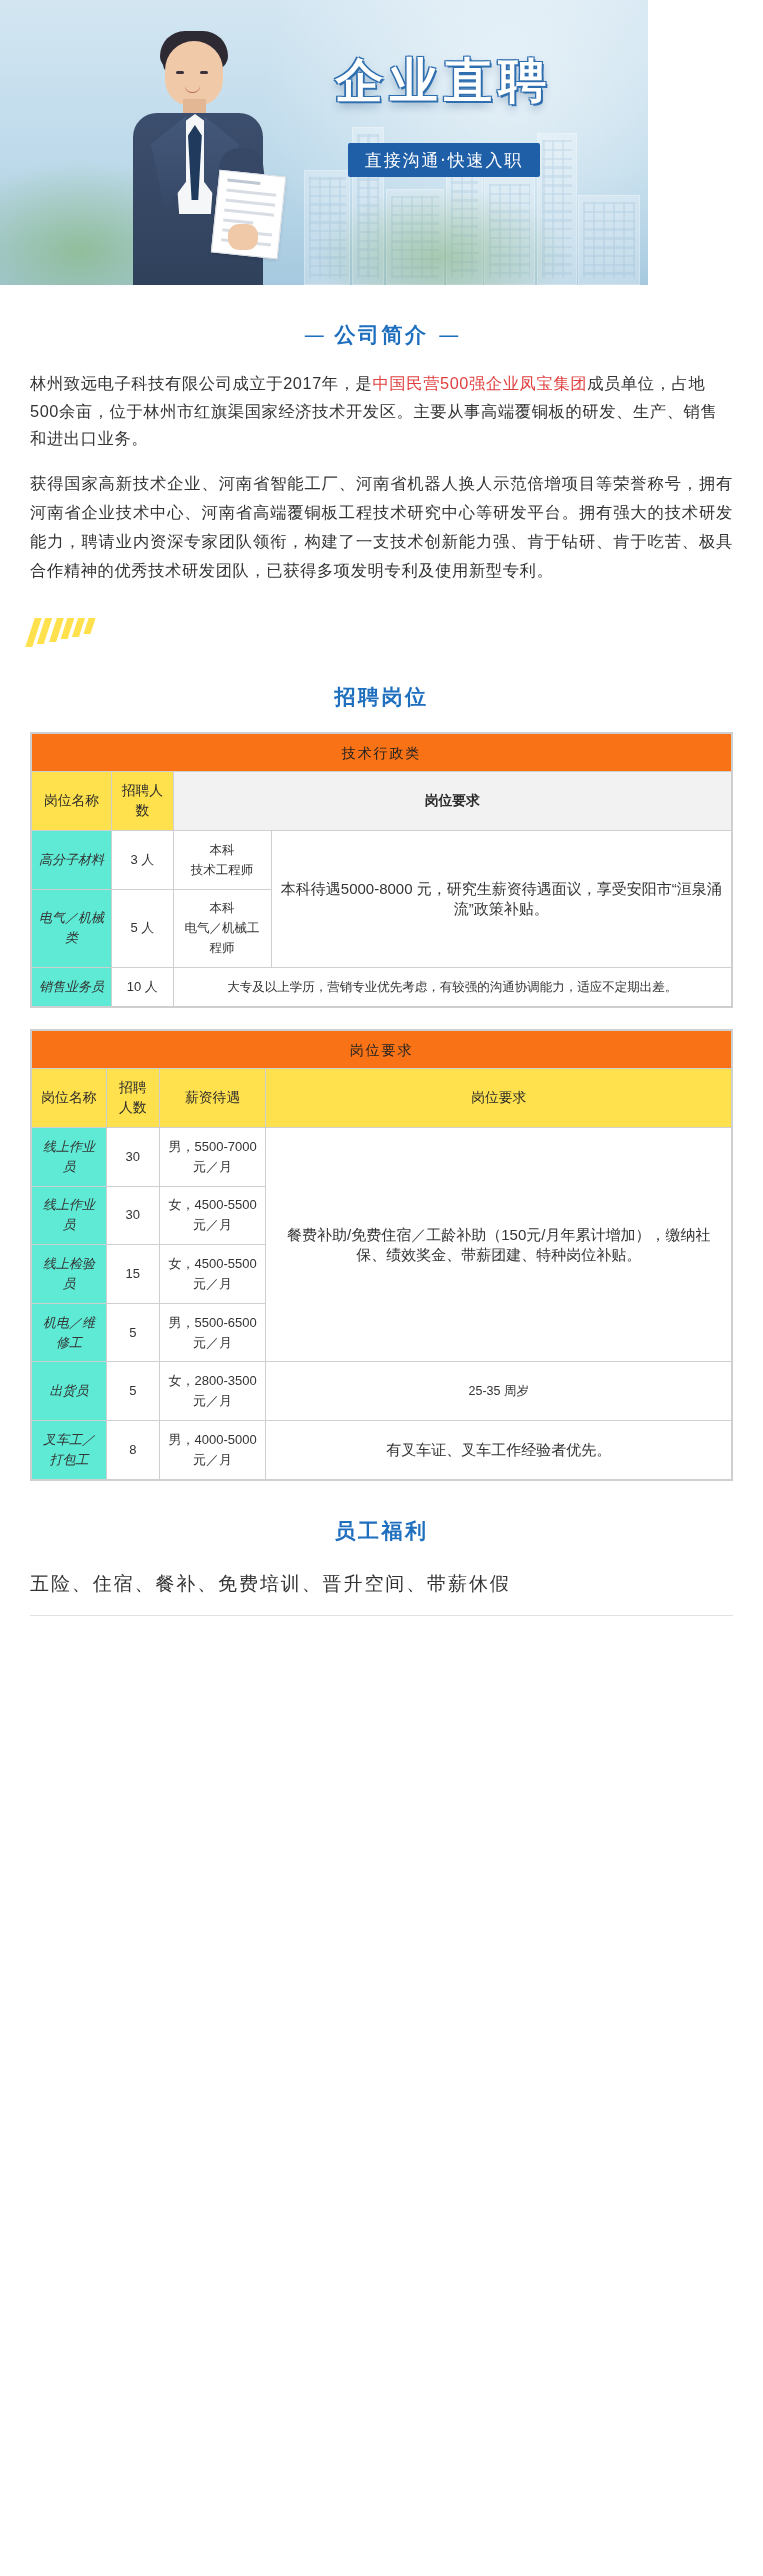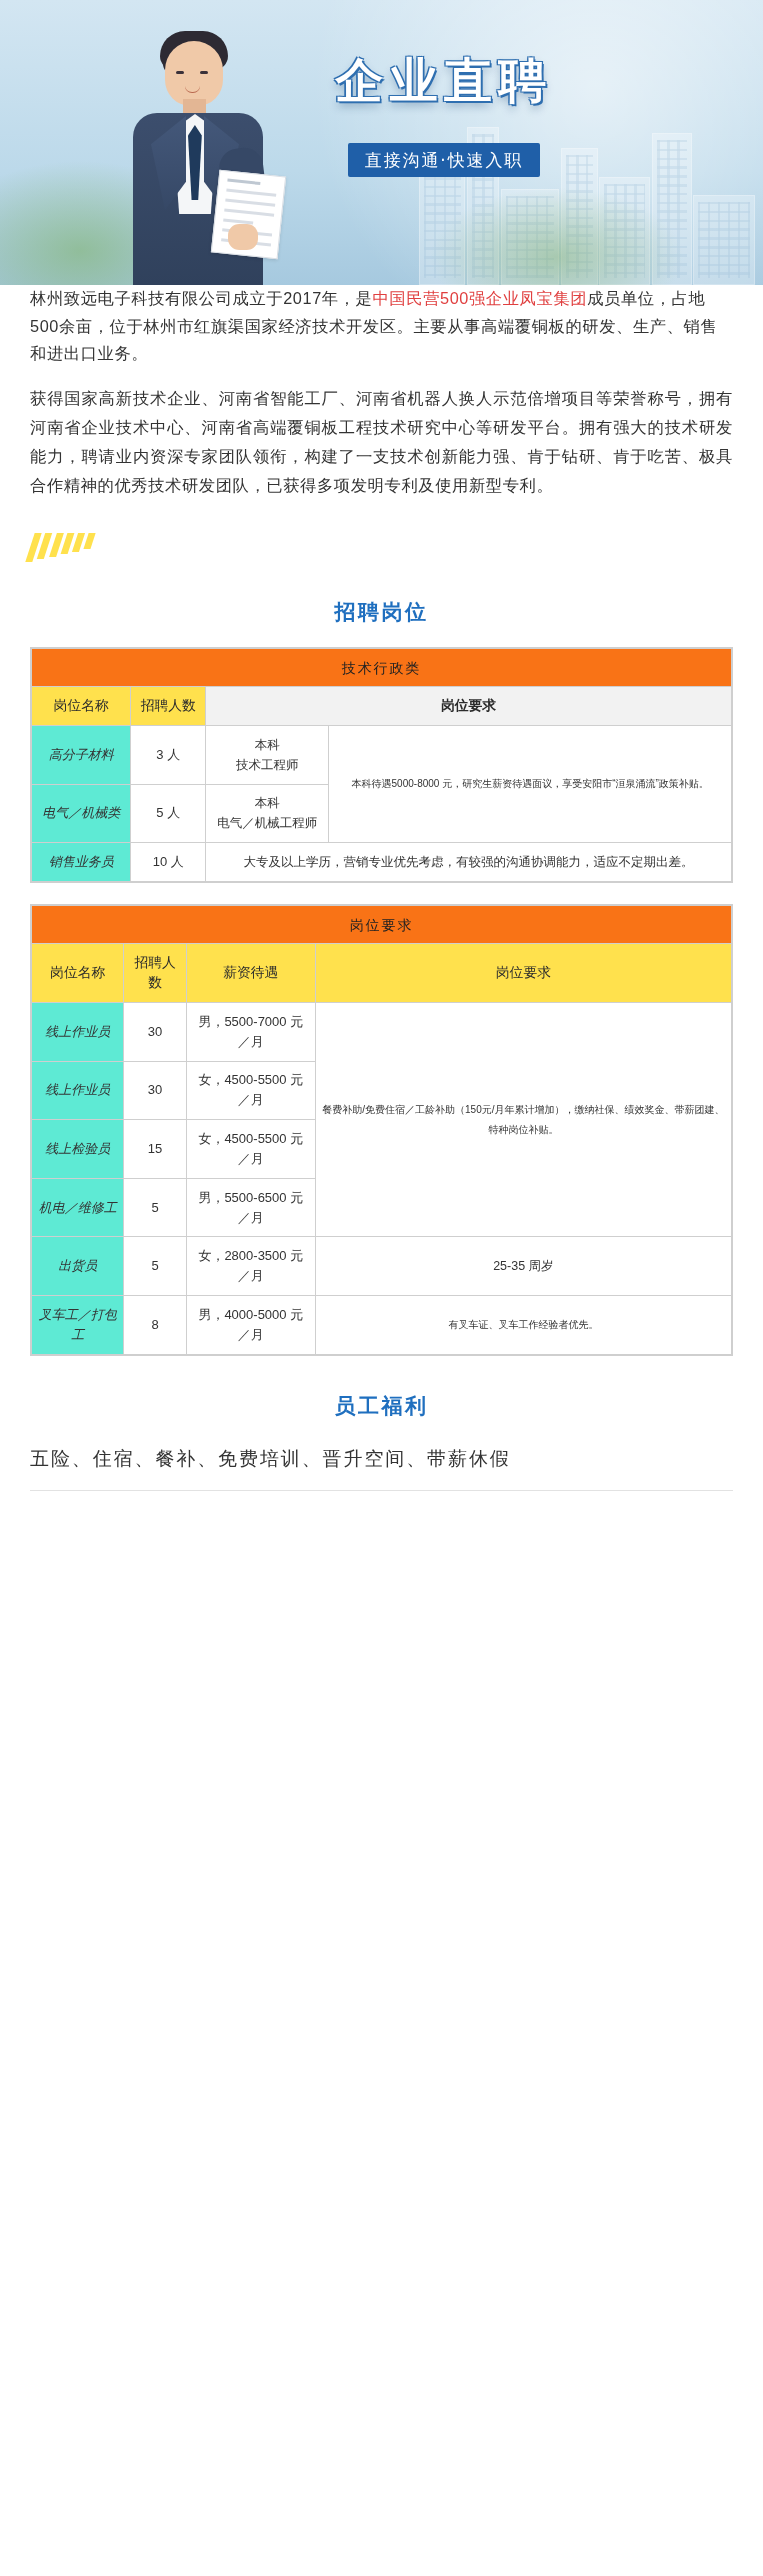--- a/index.html
+++ b/index.html
@@ -16,21 +16,21 @@
     margin: 0 auto;
     background: #ffffff;
     position: relative;
     box-sizing: border-box;
     padding: 0 0 25px 0;
   }
 
   
   .hero {
     position: relative;
-    width: 763px;
+    width: 648px;
     height: 285px;
     overflow: hidden;
     background: linear-gradient(180deg, #cfe3ef 0%, #bcd8e8 55%, #a9cbe0 100%);
   }
   .hero-sky {
     position: absolute;
     left: 0; top: 0; right: 0; bottom: 0;
     background:
       radial-gradient(circle at 78% 30%, rgba(255,255,255,0.55) 0%, rgba(255,255,255,0) 45%),
       linear-gradient(180deg, #d3e6f2 0%, #bcd9ea 60%, #a6c9df 100%);
@@ -412,21 +412,21 @@
   }
   td.namecell {
     background: #5eead4;
     font-weight: bold;
     font-style: italic;
   }
   td.left {
     text-align: left;
     padding-left: 11.3px;
     padding-right: 11.3px;
-    font-size: 10px;
+    font-size: 15px;
     line-height: 21px;
   }
   td.small {
     font-size: 12.5px;
     line-height: 21px;
   }
 
   
   .welfare-text {
     padding: 0 30px;
@@ -506,20 +506,25 @@
       </div>
       <div class="handR"></div>
     </div>
 
     <div class="hero-title-wrap">
       <div class="hero-title">企业直聘</div>
       <div class="hero-sub">直接沟通·快速入职</div>
     </div>
   </div>
 
+  <div class="section-head">
+    <span class="dash">—</span>
+    <span>公司简介</span>
+    <span class="dash">—</span>
+  </div>
 
   <div class="intro-wrap">
     <div class="intro-text">
       <span>林州致远电子科技有限公司成立于2017年，是</span><span class="hl">中国民营500强企业凤宝集团</span><span>成员单位，占地500余亩，位于林州市红旗渠国家经济技术开发区。主要从事高端覆铜板的研发、生产、销售和进出口业务。</span>
     </div>
   </div>
 
   <div class="intro-para">获得国家高新技术企业、河南省智能工厂、河南省机器人换人示范倍增项目等荣誉称号，拥有河南省企业技术中心、河南省高端覆铜板工程技术研究中心等研发平台。拥有强大的技术研发能力，聘请业内资深专家团队领衔，构建了一支技术创新能力强、肯于钻研、肯于吃苦、极具合作精神的优秀技术研发团队，已获得多项发明专利及使用新型专利。</div>
 
   <div class="stripes">

